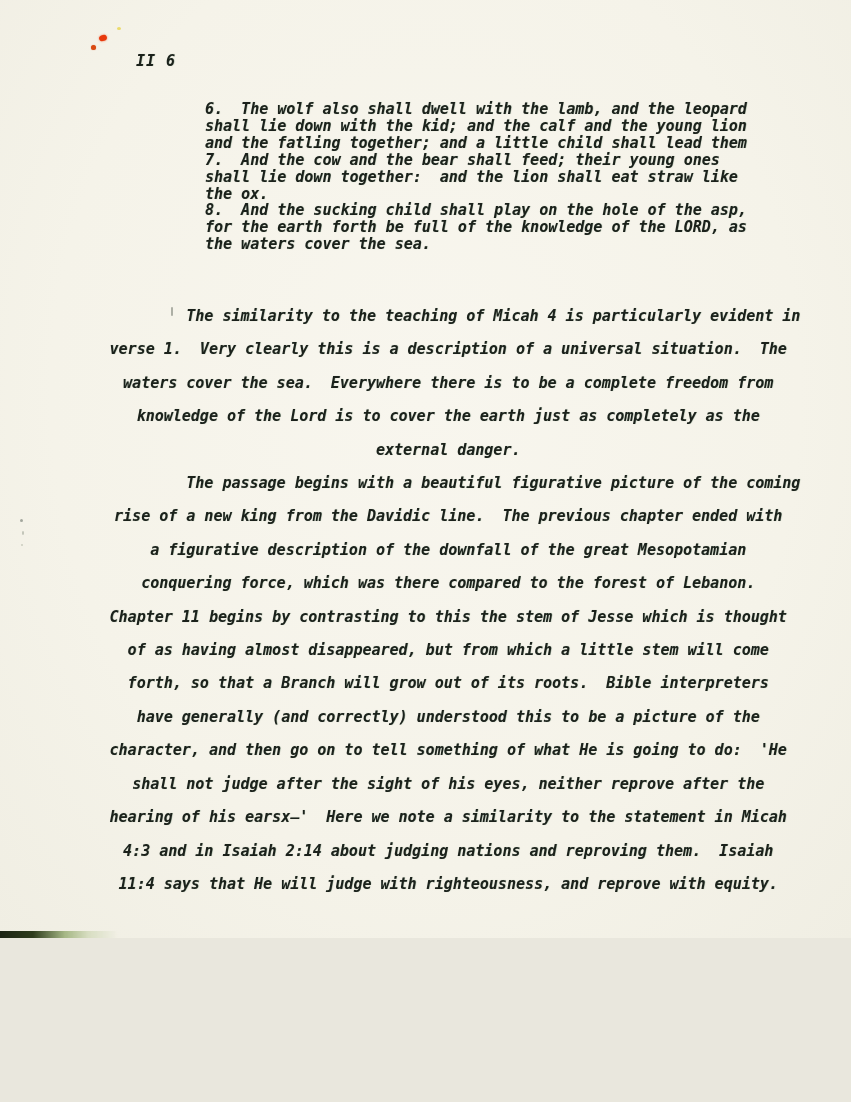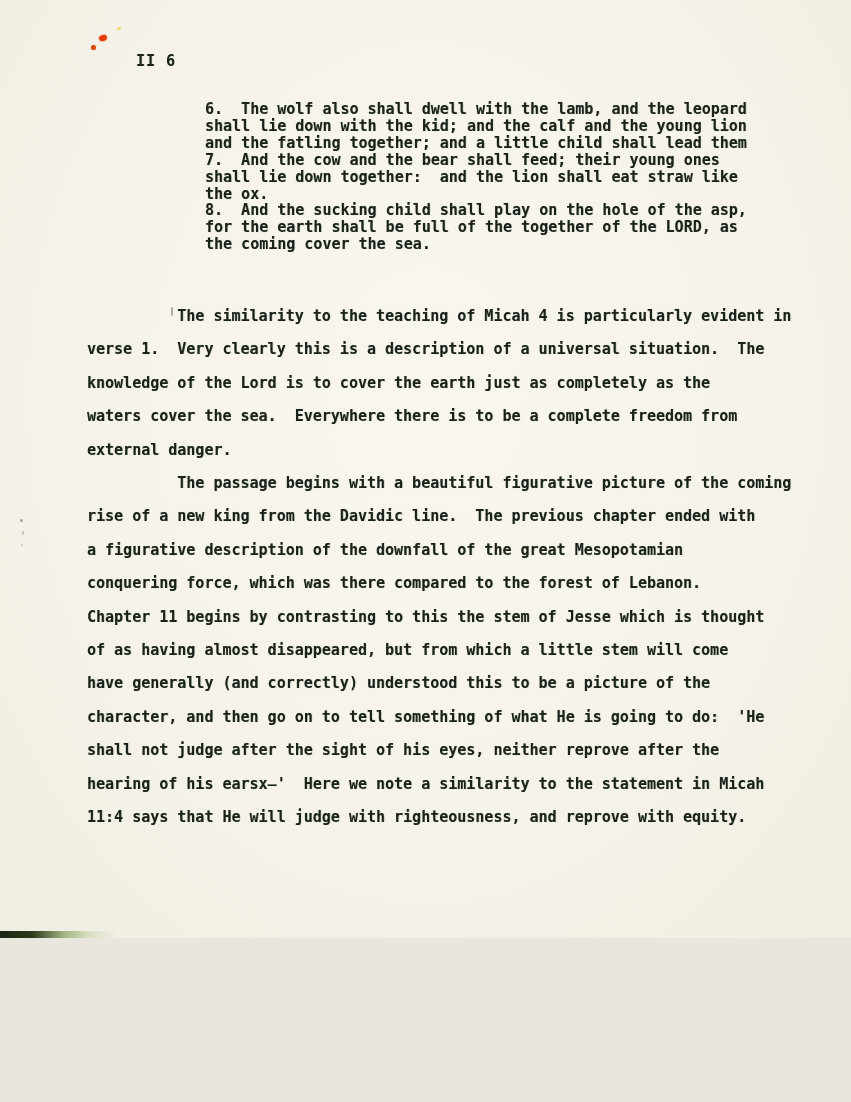--- a/index.html
+++ b/index.html
@@ -8,37 +8,38 @@
     font-family:"DejaVu Sans Mono","Liberation Mono",monospace;
     overflow:hidden;
     background:#e9e7dd;
   }
   .page{
     position:relative;
     width:851px;height:938px;
     background:radial-gradient(ellipse at 50% 42%, #f8f6ee 0%, #f5f3e9 62%, #f0eee3 100%);
     overflow:hidden;
     color:var(--ink,#1b211b);
+    font-style:italic;
   }
   .typewritten{
     font-weight:bold;
     color:var(--ink,#1b211b);
     text-shadow:0.4px 0.4px 0.7px rgba(25,70,40,0.40);
   }
   .page-number{
     position:absolute;left:136px;top:52px;
     font-size:15px;letter-spacing:1px;
   }
   .quote{
     position:absolute;left:205px;top:101px;
     font-size:15px;line-height:16.9px;
   }
   .body-text{
-    position:absolute;left:87px;top:300px;
-    font-size:15px;line-height:33.4px;
+    position:absolute;left:96px;top:300px;
+    font-size:15px;line-height:33.4px;text-align:center;
   }
   .tline{white-space:pre;}
   
   .speck{position:absolute;border-radius:50%;}
   .speck-red-1{left:99px;top:35px;width:8px;height:6px;background:var(--red,#e8390c);box-shadow:0 0 2px rgba(232,57,12,.7);transform:rotate(-20deg);}
   .speck-red-2{left:91px;top:45px;width:5px;height:5px;background:#d94a12;box-shadow:0 0 1px rgba(217,74,18,.7);}
   .speck-yellow{left:117px;top:27px;width:4px;height:3px;background:#e9d44a;opacity:.8;}
   .margin-speck-1{left:20px;top:519px;width:3px;height:3px;background:#8f948a;opacity:.8;}
   .margin-speck-2{left:22px;top:531px;width:2px;height:4px;background:#a8aca0;opacity:.7;}
   .margin-speck-3{left:21px;top:544px;width:2px;height:2px;background:#b9bcae;opacity:.7;}
@@ -69,36 +70,38 @@
   <div class="page-number typewritten">II 6</div>
 
   <div class="quote typewritten">
       <div class="tline">6.  The wolf also shall dwell with the lamb, and the leopard</div>
       <div class="tline">shall lie down with the kid; and the calf and the young lion</div>
       <div class="tline">and the fatling together; and a little child shall lead them</div>
       <div class="tline">7.  And the cow and the bear shall feed; their young ones</div>
       <div class="tline">shall lie down together:  and the lion shall eat straw like</div>
       <div class="tline">the ox.</div>
       <div class="tline">8.  And the sucking child shall play on the hole of the asp,</div>
-      <div class="tline">for the earth shall be full of the together of the LORD, as</div>
-      <div class="tline">the coming cover the sea.</div>
+      <div class="tline">for the earth forth be full of the knowledge of the LORD, as</div>
+      <div class="tline">the waters cover the sea.</div>
     </div>
 
   <div class="body-text typewritten">
       <div class="tline">          The similarity to the teaching of Micah 4 is particularly evident in</div>
       <div class="tline">verse 1.  Very clearly this is a description of a universal situation.  The</div>
+      <div class="tline">waters cover the sea.  Everywhere there is to be a complete freedom from</div>
       <div class="tline">knowledge of the Lord is to cover the earth just as completely as the</div>
-      <div class="tline">waters cover the sea.  Everywhere there is to be a complete freedom from</div>
       <div class="tline">external danger.</div>
       <div class="tline">          The passage begins with a beautiful figurative picture of the coming</div>
       <div class="tline">rise of a new king from the Davidic line.  The previous chapter ended with</div>
       <div class="tline">a figurative description of the downfall of the great Mesopotamian</div>
       <div class="tline">conquering force, which was there compared to the forest of Lebanon.</div>
       <div class="tline">Chapter 11 begins by contrasting to this the stem of Jesse which is thought</div>
       <div class="tline">of as having almost disappeared, but from which a little stem will come</div>
+      <div class="tline">forth, so that a Branch will grow out of its roots.  Bible interpreters</div>
       <div class="tline">have generally (and correctly) understood this to be a picture of the</div>
       <div class="tline">character, and then go on to tell something of what He is going to do:  'He</div>
       <div class="tline">shall not judge after the sight of his eyes, neither reprove after the</div>
       <div class="tline">hearing of his earsx̶'  Here we note a similarity to the statement in Micah</div>
+      <div class="tline">4:3 and in Isaiah 2:14 about judging nations and reproving them.  Isaiah</div>
       <div class="tline">11:4 says that He will judge with righteousness, and reprove with equity.</div>
     </div>
 
 </div>
 
 </body></html>

